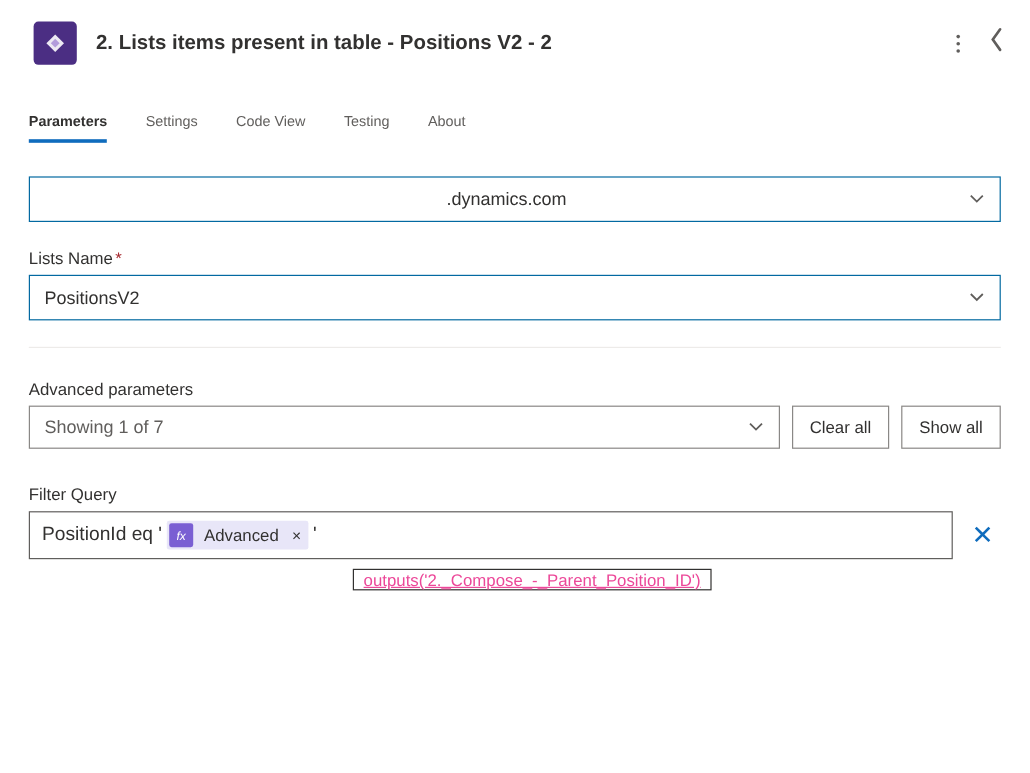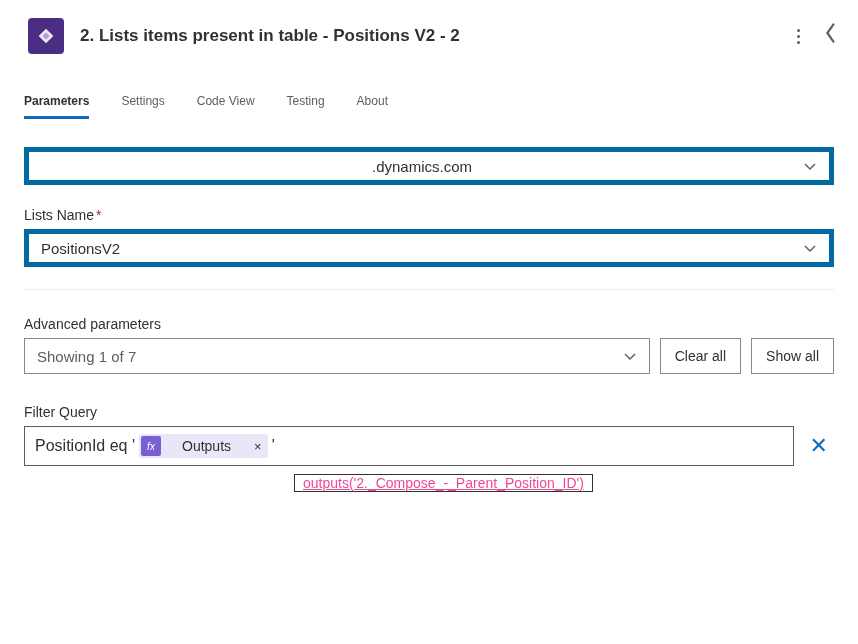--- a/index.html
+++ b/index.html
@@ -71,21 +71,21 @@
   }
   .field-label {
     font-size: 14px;
     color: #323130;
     margin-bottom: 6px;
     display: block;
   }
   .req { color: #a4262c; margin-left: 2px;}
   .dropdown {
     width: 100%;
-    border: 5px solid #0369a1;
+    border: 1px solid #0369a1;
     height: 38px;
     display: flex;
     align-items: center;
     padding: 0 12px;
     font-size: 15px;
     justify-content: space-between;
     background: #fff;
     cursor: pointer;
   }
   .dropdown .chev { color: #605e5c; }
@@ -144,21 +144,21 @@
     gap: 4px;
   }
   .filter-input .txt { color: #323130; }
   .token {
     display: inline-flex;
     align-items: center;
     background: #e8e6f8;
     border-radius: 2px;
     padding: 2px 6px 2px 2px;
     font-size: 14px;
-    gap: 21px;
+    gap: 9px;
   }
   .token-icon {
     width: 20px;
     height: 20px;
     background: #7a5fd3;
     border-radius: 2px;
     display: flex;
     align-items: center;
     justify-content: center;
     color: #fff;
@@ -270,21 +270,21 @@
     <div class="field-label">Filter Query</div>
     <div class="filter-row">
       <div class="filter-input">
         <span class="txt">PositionId eq '</span>
         <span class="token">
           <span class="token-icon">
             <svg width="14" height="14" viewBox="0 0 14 14">
                 <text x="7" y="11" text-anchor="middle" font-size="10" fill="#fff" font-style="italic">fx</text>
               </svg>
           </span>
-          <span>Outputs</span>
+          <span>Advanced</span>
           <span class="token-x">×</span>
         </span>
         <span class="txt">'</span>
       </div>
       <div class="clear-x">✕</div>
     </div>
     <div class="tooltip">outputs('2._Compose_-_Parent_Position_ID')</div>
   </div>
 
 </div>

